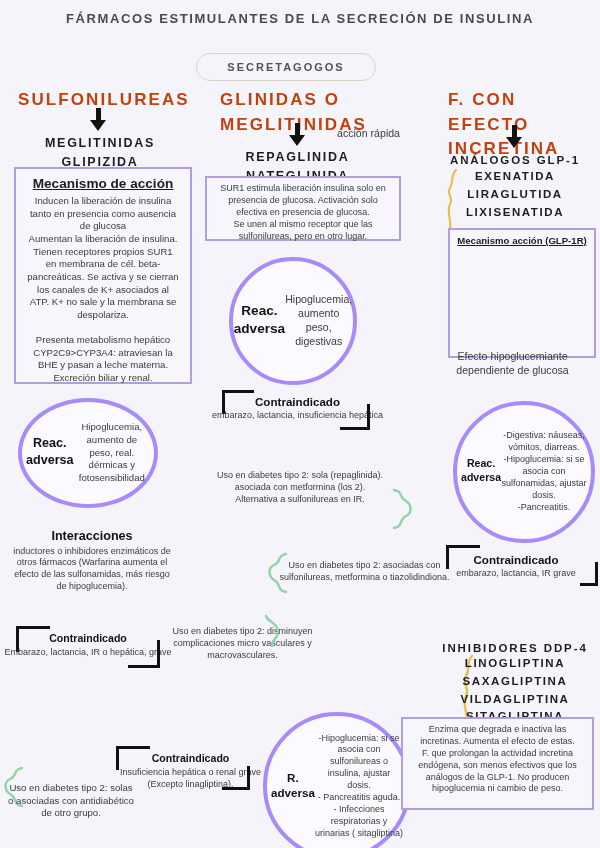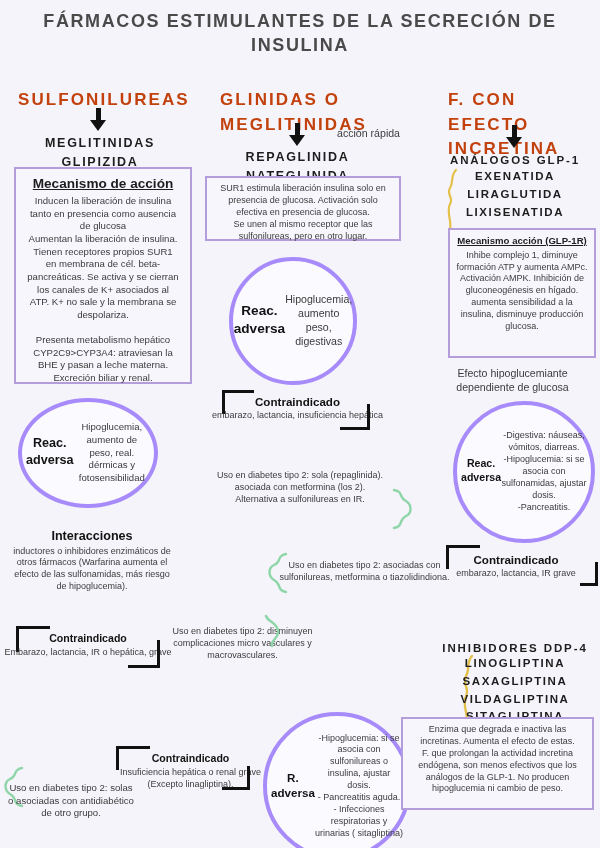--- a/index.html
+++ b/index.html
@@ -11,21 +11,21 @@
     position:relative;
     overflow:hidden;
   }
   .canvas{position:relative;width:600px;height:848px;}
   .abs{position:absolute;box-sizing:border-box;}
 
   
   .title{
     left:30px;top:10px;width:540px;
     text-align:center;
-    font-size:18px;font-weight:bold;letter-spacing:1.6px;
+    font-size:13px;font-weight:bold;letter-spacing:1.6px;
     color:#4a4a4a;line-height:1.32;
   }
   .pill{
     left:196px;top:53px;width:180px;height:28px;
     border:1.5px solid #ddd2c2;border-radius:16px;
     display:flex;align-items:center;justify-content:center;
     font-size:11px;font-weight:bold;letter-spacing:2px;color:#55524f;
   }
 
   
@@ -89,20 +89,23 @@
   .t13{font-size:12.6px;}
   .t14{font-size:13.6px;}
   .lh13{line-height:1.32;}
 </style>
 </head>
 <body>
 
 <div class="canvas">
 
   <div class="abs title">FÁRMACOS ESTIMULANTES DE LA SECRECIÓN DE INSULINA</div>
+  <div class="abs pill">
+    <span>SECRETAGOGOS</span>
+  </div>
 
   <div class="abs colhead" style="left:18px;top:88px;width:180px;">SULFONILUREAS</div>
 
   <div class="abs arrow" style="left:90px;top:108px;width:17px;height:26px;">
     <span class="stem"></span>
       <span class="head"></span>
   </div>
 
   <div class="abs drugs" style="left:10px;top:134px;width:180px;white-space:pre-line;">MEGLITINIDAS
 GLIPIZIDA</div>
@@ -226,24 +229,23 @@
       <path d="M12 2 C6 8, 10 14, 6 20 C2 26, 10 30, 6 36 C2 44, 8 52, 6 62" fill="none" stroke="#e3c04a" stroke-width="2.2" stroke-linecap="round"></path>
     </svg>
   </div>
 
   <div class="abs drugs small" style="left:430px;top:168px;width:170px;white-space:pre-line;">EXENATIDA
 LIRAGLUTIDA
 LIXISENATIDA</div>
 
   <div class="abs pbox t9 lh13" style="left:448px;top:228px;width:148px;height:130px;padding:5px 6px;">
     <span class="h t10">Mecanismo acción (GLP-1R)</span>
-    <p>Inhibe complejo 1, diminuye formación ATP y aumenta AMPc. Activación AMPK. Inhibición de gluconeogénesis en hígado. aumenta sensibilidad a la insulina, disminuye producción glucosa.</p>
-  </div>
-
-  <div class="abs note t11 lh13" style="left:430px;top:350px;width:165px;margin-top:17px;">
+  </div>
+
+  <div class="abs note t11 lh13" style="left:430px;top:350px;width:165px;">
     <p>Efecto hipoglucemiante dependiente de glucosa</p>
   </div>
 
   <div class="abs circle t9 lh13" style="left:453px;top:401px;width:142px;height:142px;">
     <span class="h t11">Reac. adversa</span>
     <p style="white-space:pre-line;">-Digestiva: náuseas, vómitos, diarreas.
 -Hipoglucemia: si se asocia con sulfonamidas, ajustar dosis.
 -Pancreatitis.</p>
   </div>
 

